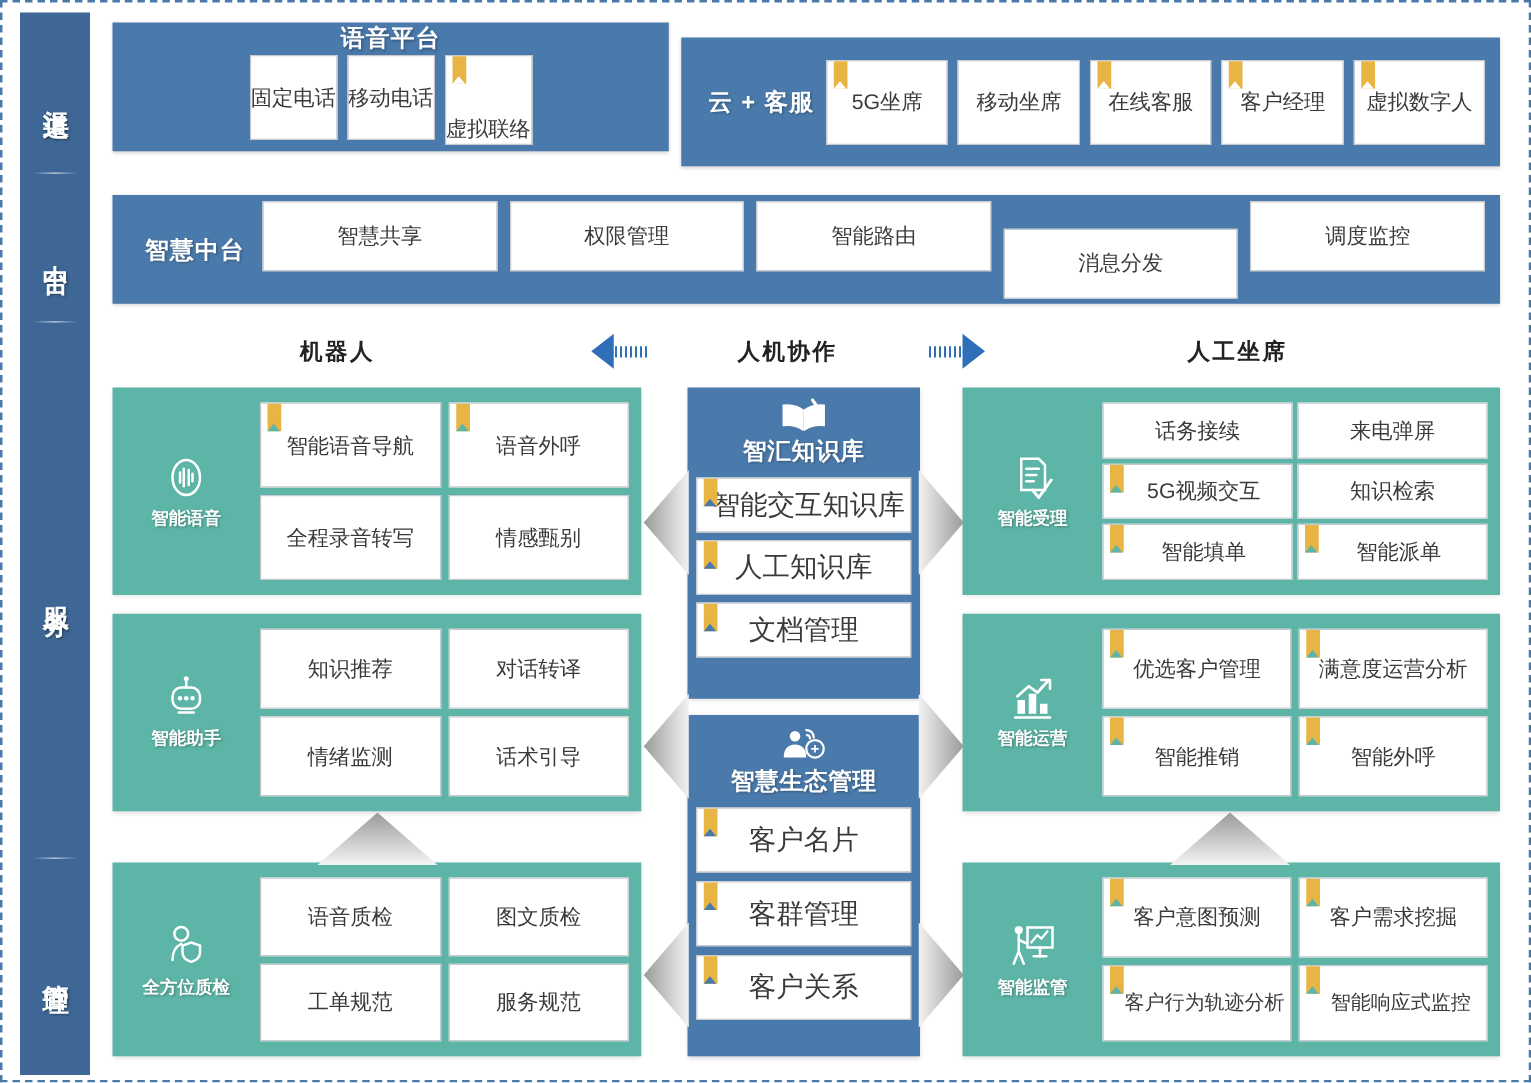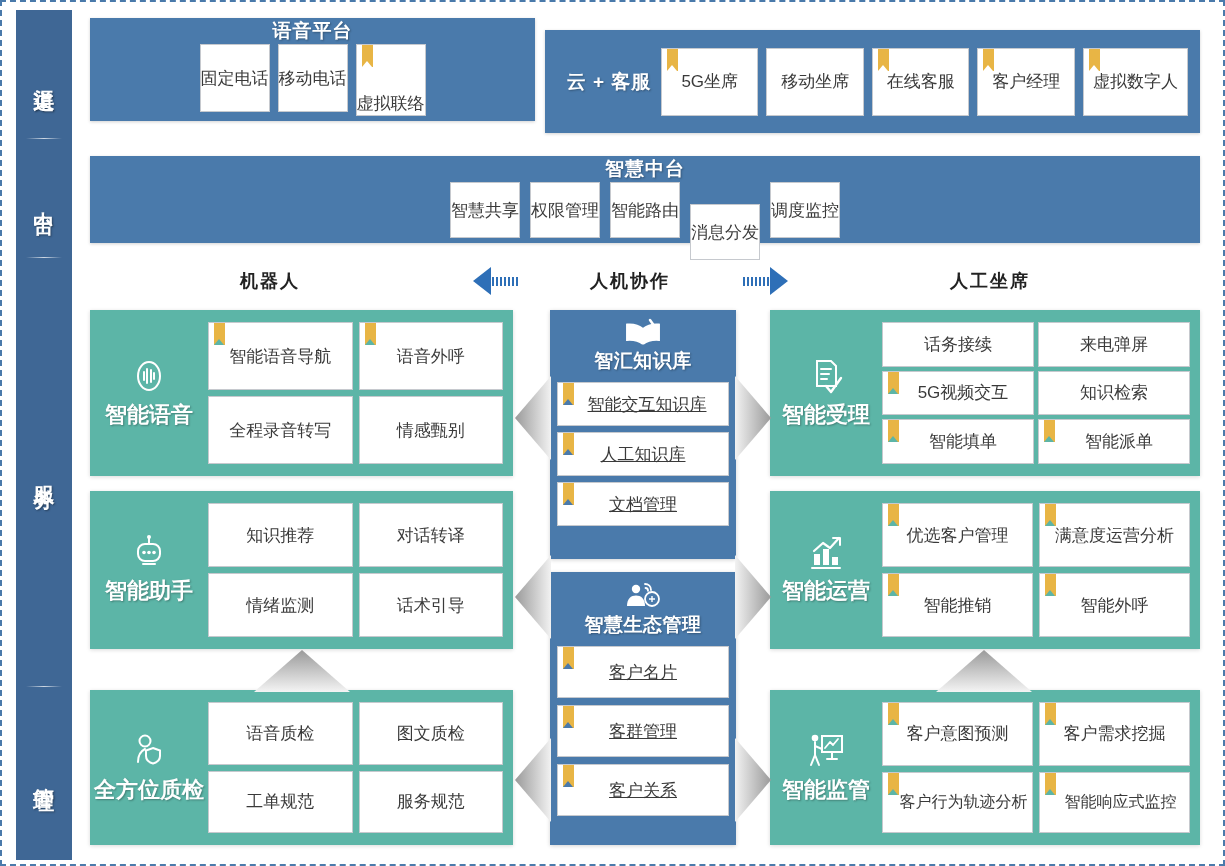--- a/index.html
+++ b/index.html
@@ -147,21 +147,21 @@
   .gp-head {
     flex: 0 0 auto;
     display: flex;
     flex-direction: column;
     align-items: center;
     justify-content: center;
     color: #ffffff;
   }
   .gp-head .ico { margin-bottom: 4px; }
   .gp-name {
-    font-size: 22px;
+    font-size: 14px;
     font-weight: bold;
     white-space: nowrap;
     text-shadow: 1px 1px 2px rgba(0,0,0,.3);
   }
   .gp-grid {
     flex: 1 1 auto;
     display: grid;
     gap: 6px;
     height: 100%;
     padding: 12px 10px 12px 0;
@@ -184,21 +184,21 @@
     color: #fff;
     margin-bottom: 8px;
   }
   .cp-name {
     font-size: 19px;
     font-weight: bold;
     text-shadow: 1px 1px 2px rgba(0,0,0,.3);
     letter-spacing: .5px;
   }
   .cp-list { width: 100%; display: flex; flex-direction: column; gap: 6px; }
-  .cp-list .wbox { height: 44px; font-size: 17px; text-decoration: underline; }
+  .cp-list .wbox { height: 44px; font-size: 22px; }
 
   
   .ctri { position: absolute; }
 
   .ico svg { display: block; }
 </style>
 </head>
 <body>
 
 <div id="root">
@@ -255,21 +255,21 @@
         <span class="ribbon"></span>
         <span>客户经理</span>
       </div>
       <div class="wbox" style="flex:1.08; height:68px;">
         <span class="ribbon"></span>
         <span>虚拟数字人</span>
       </div>
     </div>
   </div>
 
-  <div class="blue-band" style="left:88px; top:154px; width:1110px; height:87px; padding:0 12px;flex-direction:column;">
+  <div class="blue-band" style="left:88px; top:154px; width:1110px; height:87px; padding:0 12px;">
     <div class="band-title" style="width:108px">智慧中台</div>
     <div class="band-items" style="gap:10px">
       <div class="wbox" style="flex:1; height:56px;">
         <span>智慧共享</span>
       </div>
       <div class="wbox" style="flex:1; height:56px;">
         <span>权限管理</span>
       </div>
       <div class="wbox" style="flex:1; height:56px;">
         <span>智能路由</span>

